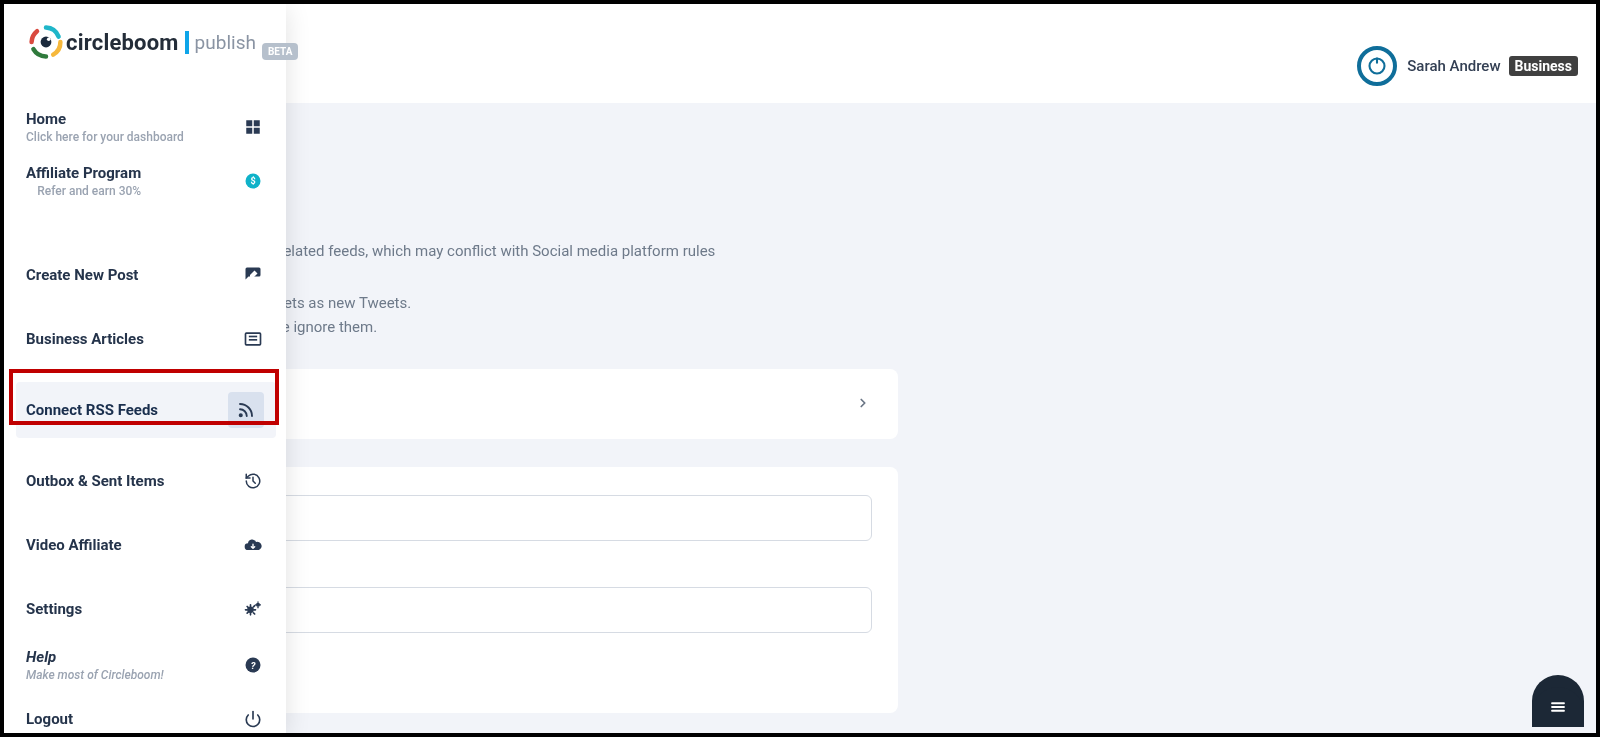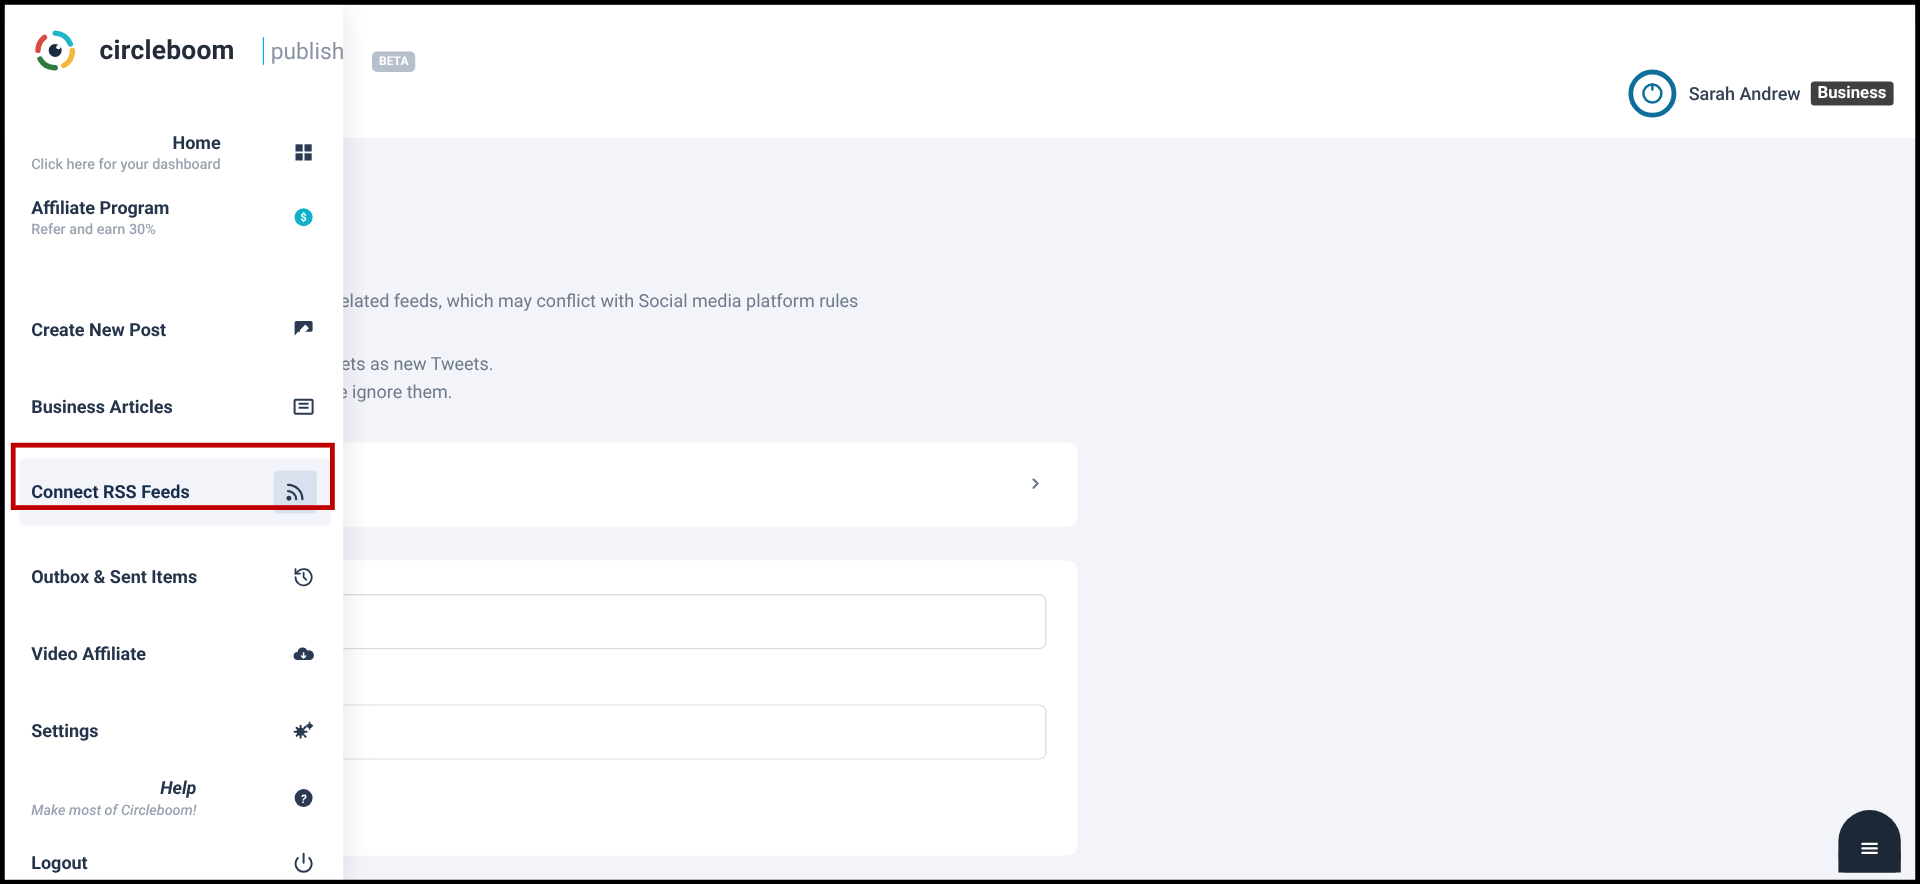--- a/index.html
+++ b/index.html
@@ -9,21 +9,21 @@
     background: #fff;
     width: 1600px;
     height: 737px;
     position: relative;
     border: 4px solid #000;
     overflow: hidden;
   }
   
   .header {
     position: absolute;
-    top: 16px; left: 0; right: 0;
+    top: 4px; left: 0; right: 0;
     height: 95px;
     background: #fff;
     z-index: 5;
   }
   .user-area {
     position: absolute;
     right: 18px;
     top: 38px;
     display: flex;
     align-items: center;
@@ -112,39 +112,39 @@
     height: 100%;
     background: #fff;
     z-index: 20;
     box-shadow: 0 4px 24px rgba(0,0,0,0.12);
     padding-top: 14px;
   }
   .logo-row {
     display: flex;
     align-items: center;
     padding: 6px 0 0 24px;
-    gap: 19px;
+    gap: 2px;
   }
   .logo-mark {
     width: 36px; height: 36px;
     display: inline-flex;
     align-items: center;
     justify-content: center;
   }
   .logo-text {
     font-size: 22px;
     font-weight: 700;
     color: #232c38;
     letter-spacing: 0.2px;
   }
   .logo-sub {
     font-size: 19px;
     color: #8a94a3;
     font-weight: 400;
-    border-left: 1px solid #0ea5e9;
+    border-left: 4px solid #0ea5e9;
     margin-left: 4px;
     padding-left: 6px;
   }
   .beta-badge {
     background: #b6c0cc;
     color: #fff;
     font-size: 10px;
     font-weight: 700;
     padding: 3px 6px;
     border-radius: 4px;
@@ -159,22 +159,22 @@
   }
   .nav-item {
     display: flex;
     align-items: center;
     justify-content: space-between;
     padding: 10px 12px 10px 10px;
     color: #2a3a53;
     cursor: pointer;
   }
   .nav-text-col { display: flex; flex-direction: column; }
-  .nav-label { font-size: 15px; font-weight: 700; color: #25344b; text-align: right; }
-  .nav-sub { font-size: 12px; color: #9aa3b1; margin-top: 2px; font-weight: 500; }
+  .nav-label { font-size: 15px; font-weight: 700; color: #25344b; }
+  .nav-sub { font-size: 12px; color: #9aa3b1; margin-top: 2px; font-weight: 500; text-align: right; }
   .nav-icon {
     width: 22px; height: 22px;
     display: inline-flex;
     align-items: center;
     justify-content: center;
     color: #2a3a53;
   }
   .nav-icon.teal { color: #0fb2c9; }
 
   .nav-spacer { height: 46px; }

